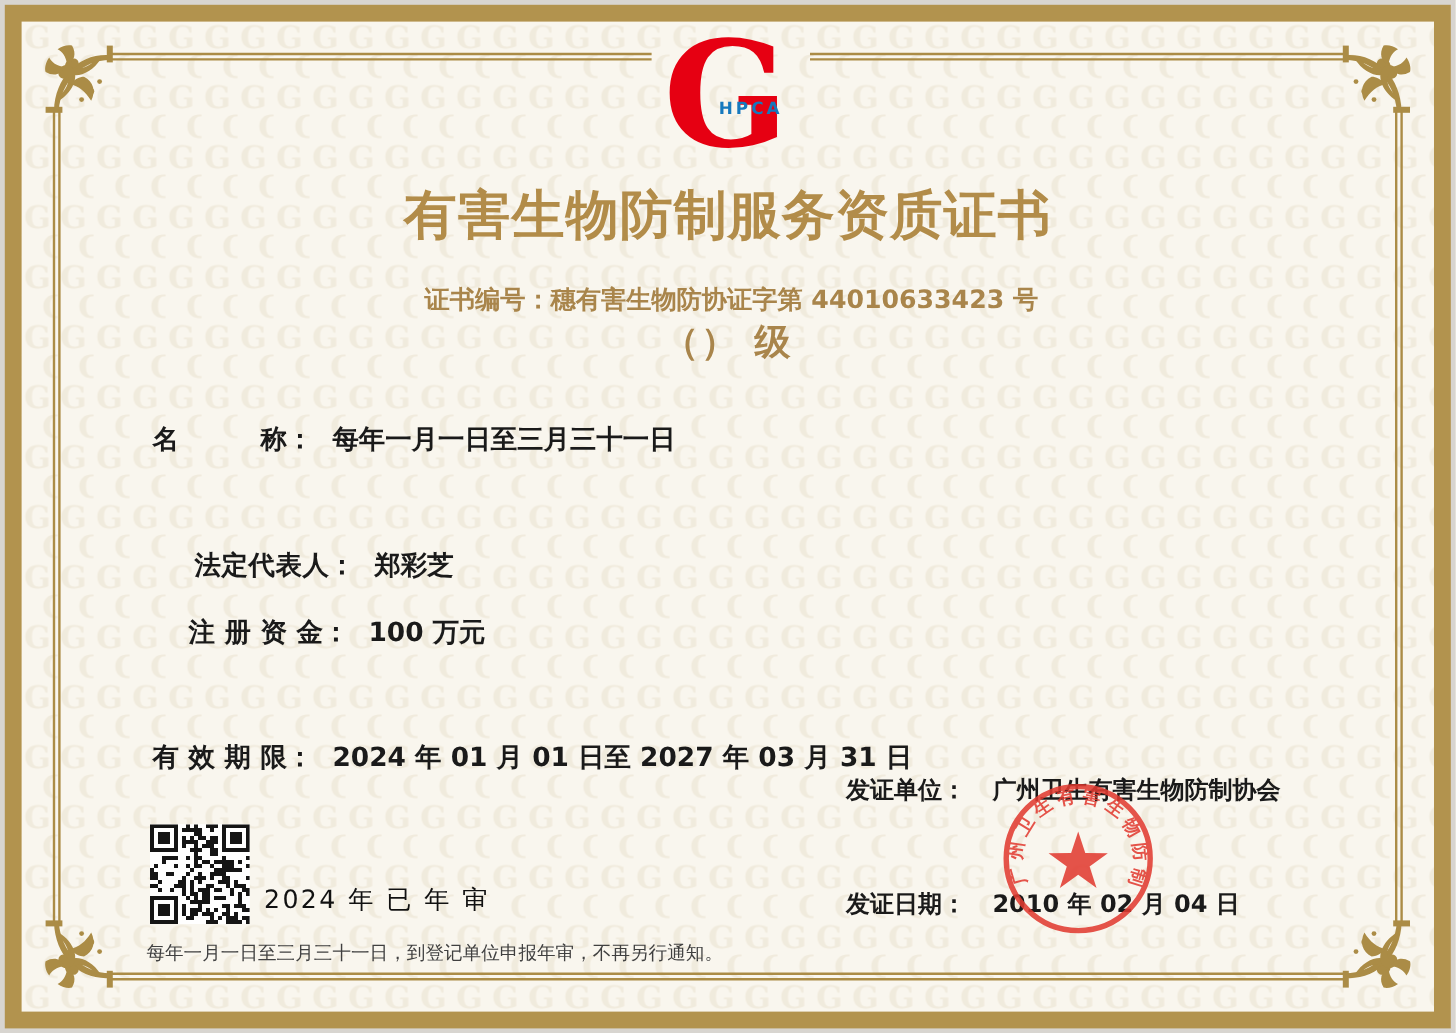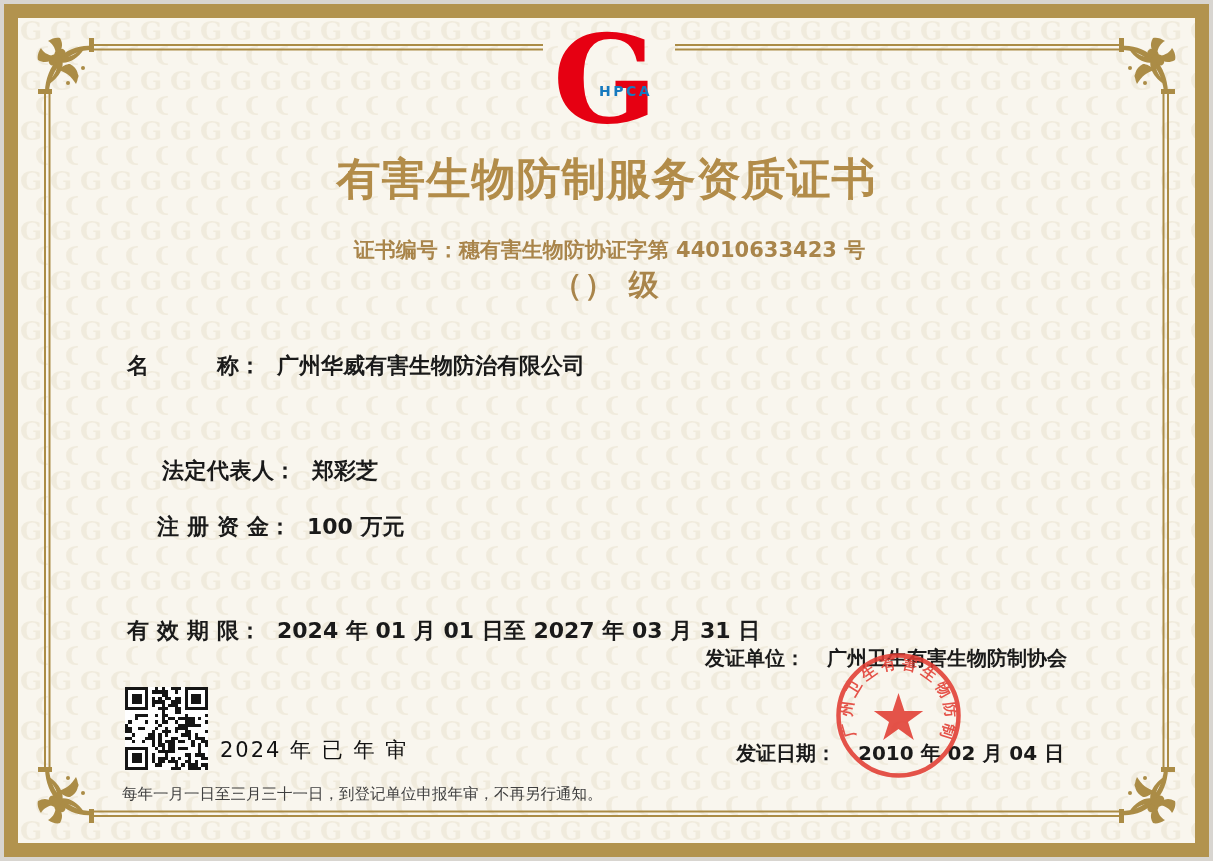--- a/index.html
+++ b/index.html
@@ -49,21 +49,21 @@
   .row-0{top:351px;} .row-1{top:401px;} .row-2{top:456px;margin-left:35px;}
   .row-3{top:512px;margin-left:30px;} .row-4{top:565px;} .row-5{top:616px;}
 
   #qr{position:absolute;left:125px;top:687px;width:83px;height:83px;background:#fff;}
   #qr svg{display:block;width:83px;height:83px;shape-rendering:crispEdges;}
   .annual{
     position:absolute;left:220px;top:736px;font-size:21px;font-weight:500;
     letter-spacing:2px;color:#111;white-space:nowrap;
   }
   .issue-row{position:absolute;left:705px;font-size:20px;font-weight:600;color:var(--text_black,#1a1a1a);white-space:nowrap;}
-  .issue-unit{top:645px;} .issue-date{top:740px;margin-left:31px;}
+  .issue-unit{top:645px;} .issue-date{top:740px;}
   .issue-val{margin-left:22px;}
   .footer-note{
     position:absolute;left:122px;top:784px;font-size:15.5px;font-weight:500;color:#404040;
   }
   #seal{position:absolute;left:832px;top:649px;width:133px;height:133px;opacity:.87;}
   #seal .s-stroke{stroke:var(--stamp_red,#e23b31);fill:none;}
   #seal .s-fill{fill:var(--stamp_red,#e23b31);}
   #seal text{fill:var(--stamp_red,#e23b31);font-size:15px;font-weight:bold;
     font-family:"DejaVu Sans","Liberation Sans",sans-serif;}
 </style>
@@ -127,21 +127,21 @@
   <div class="logo-g">G</div>
   <div class="logo-acronym">HPCA</div>
 
   <div class="title">有害生物防制服务资质证书</div>
 
   <div class="certno">证书编号：穗有害生物防协证字第 44010633423 号</div>
 
   <div class="level">（） 级</div>
 
   <div class="frow row-0">
-    <span class="flabel">名称</span><span class="fcolon">：</span><span class="fvalue">广州华威有害生物防治有限公司</span>
+    <span class="flabel">名称</span><span class="fcolon">：</span><span class="fvalue">每年一月一日至三月三十一日</span>
   </div>
   <div class="frow row-2">
     <span class="flabel">法定代表人</span><span class="fcolon">：</span><span class="fvalue">郑彩芝</span>
   </div>
   <div class="frow row-3">
     <span class="flabel">注册资金</span><span class="fcolon">：</span><span class="fvalue">100 万元</span>
   </div>
   <div class="frow row-5">
     <span class="flabel">有效期限</span><span class="fcolon">：</span><span class="fvalue">2024 年 01 月 01 日至 2027 年 03 月 31 日</span>
   </div>

